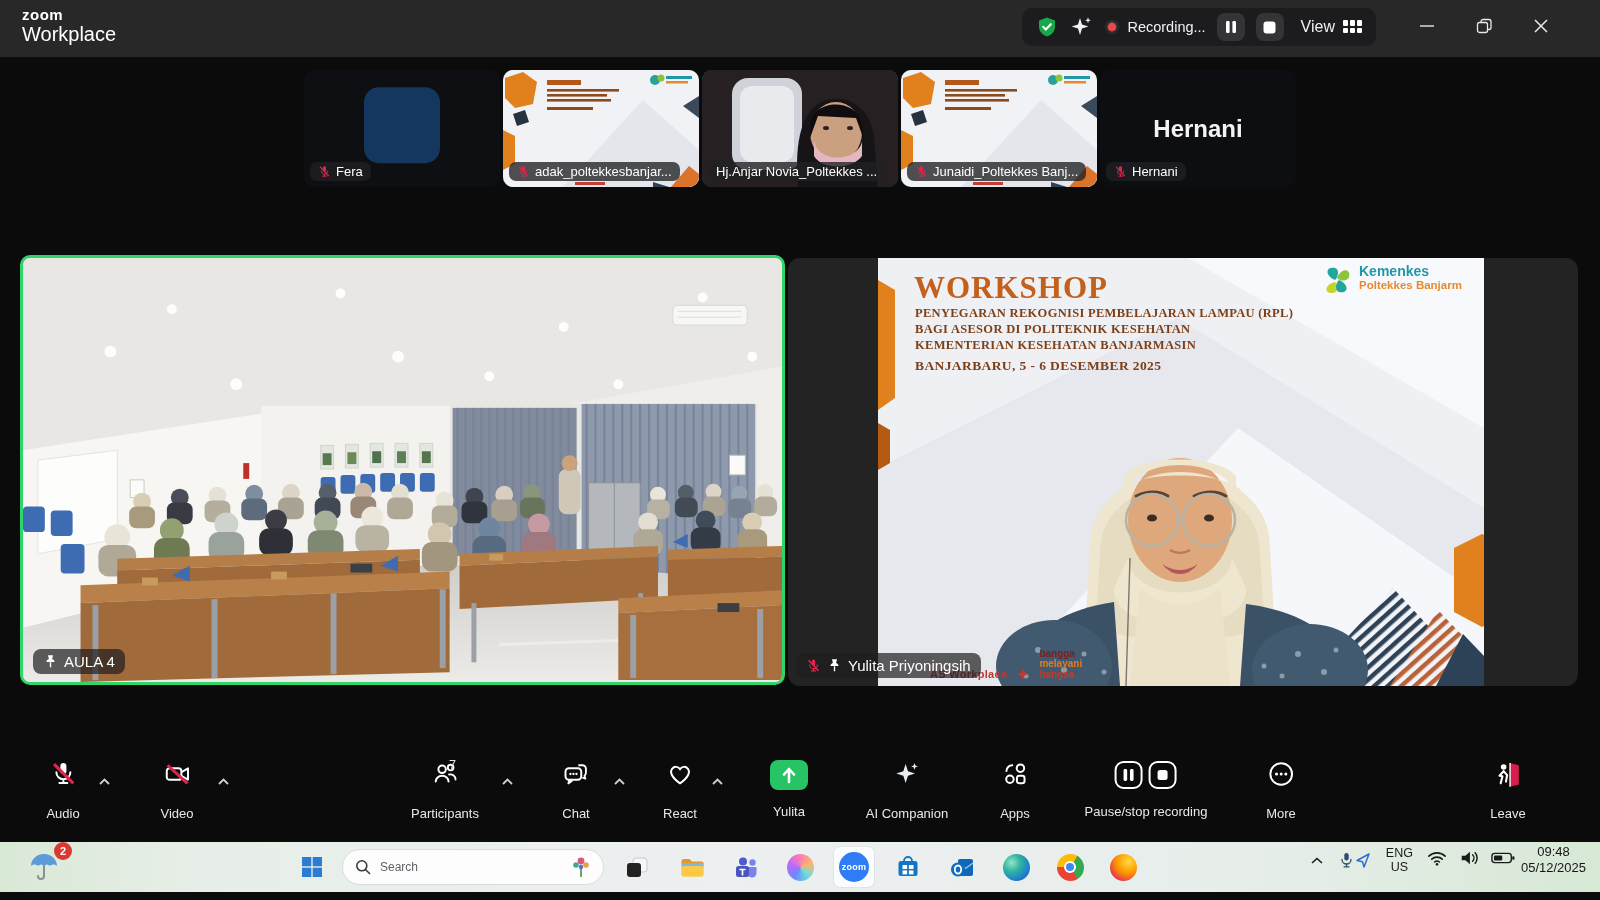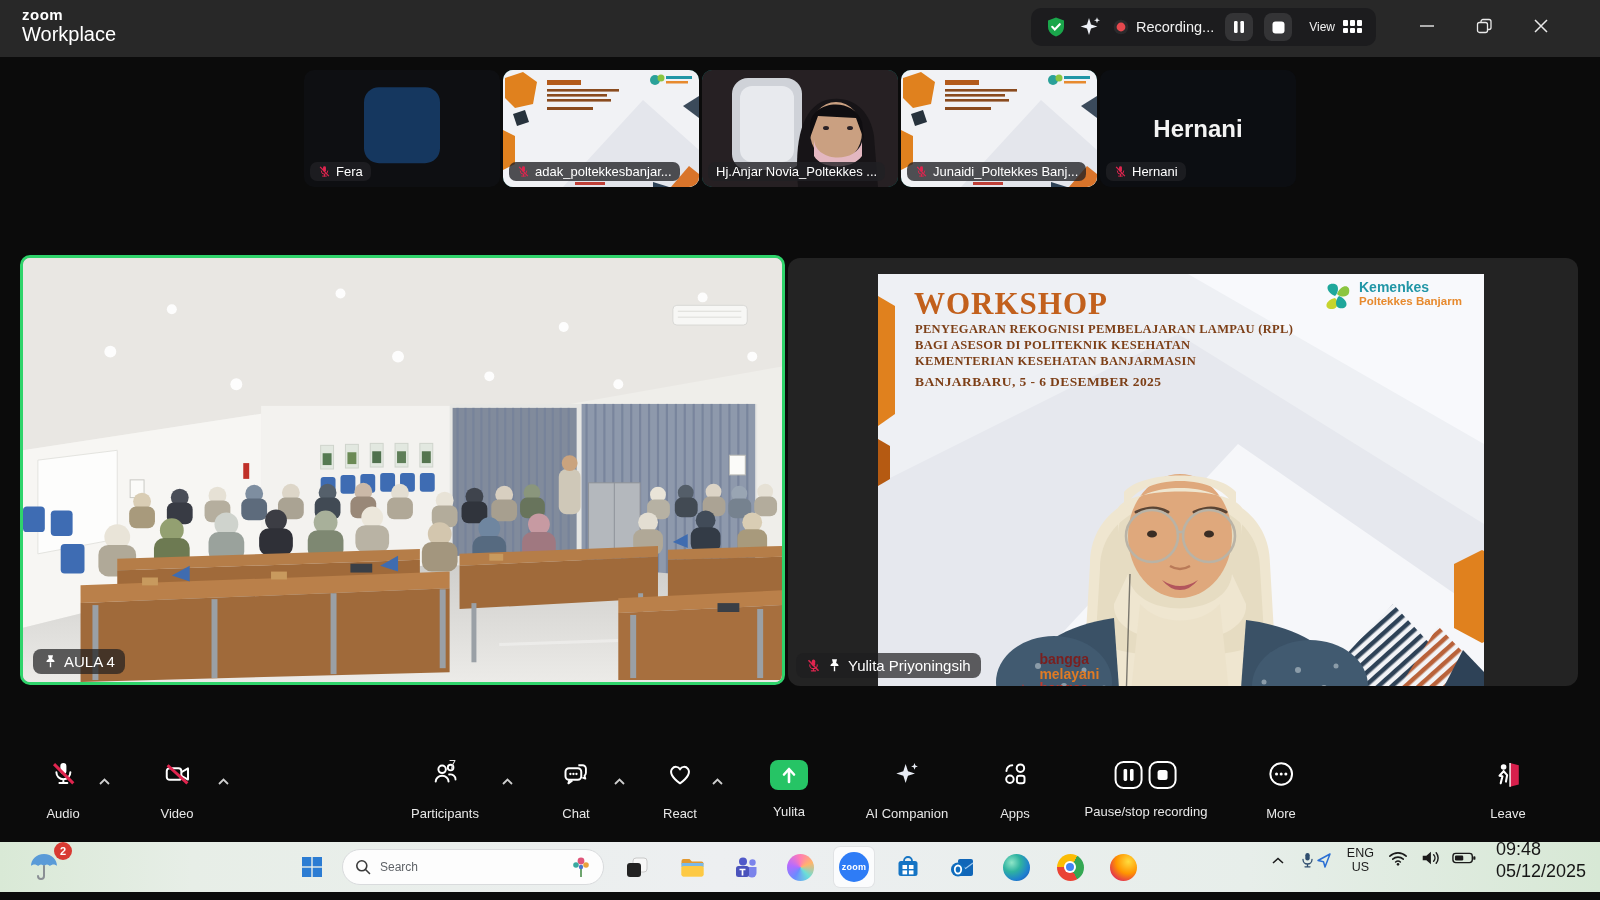--- a/index.html
+++ b/index.html
@@ -20,53 +20,53 @@
   .pill{position:absolute;left:6px;bottom:6px;display:flex;align-items:center;gap:5px;
         background:rgba(32,32,36,.78);border-radius:7px;padding:2px 8px;font-size:13px;color:#fff;
         max-width:180px;white-space:nowrap;overflow:hidden;}
   .centername{position:absolute;left:0;top:0;width:100%;height:100%;display:flex;align-items:center;justify-content:center;
               color:#f3f3f3;font-size:24px;font-weight:bold;}
   .avatar{position:absolute;left:50%;top:50%;transform:translate(-50%,-55%);width:76px;height:76px;background:#15375f;border-radius:15px;}
   
   .tileL{position:absolute;left:20px;top:255px;width:765px;height:430px;border-radius:10px;
          border:3px solid #2fd46b;overflow:hidden;background:#2a2a2a;box-sizing:border-box;}
   .tileR{position:absolute;left:788px;top:258px;width:790px;height:428px;border-radius:12px;background:#232323;overflow:hidden;}
-  .videoR{position:absolute;left:90px;top:16px;width:606px;height:428px;background:#eef0f4;overflow:hidden;text-decoration:underline;}
+  .videoR{position:absolute;left:90px;top:0;width:606px;height:428px;background:#eef0f4;overflow:hidden;text-decoration:underline;}
   .bigpill{position:absolute;display:flex;align-items:center;gap:6px;background:rgba(30,30,32,.7);
            border-radius:8px;padding:4px 10px;font-size:15px;color:#fff;z-index:5;}
   .ws-title{position:absolute;left:36px;top:12px;font-family:"Liberation Serif",serif;font-weight:bold;
             font-size:31px;color:#c2601c;letter-spacing:1px;}
   .ws-line{position:absolute;left:37px;font-family:"Liberation Serif",serif;font-weight:bold;
            font-size:12.5px;color:#7d3f17;letter-spacing:.3px;white-space:nowrap;}
   .ws-date{position:absolute;left:37px;top:100px;font-family:"Liberation Serif",serif;font-weight:bold;
            font-size:13.5px;color:#7d3f17;letter-spacing:.4px;}
   .ws-logo{position:absolute;left:443px;top:6px;display:flex;gap:6px;align-items:flex-start;}
   .ws-logo .t1{color:#2196a6;font-weight:bold;font-size:14px;line-height:1.1;}
   .ws-logo .t2{color:#e78a2e;font-weight:bold;font-size:11.5px;line-height:1.2;white-space:nowrap;}
   .ws-foot{position:absolute;left:52px;bottom:6px;display:flex;align-items:flex-end;gap:10px;z-index:2;}
   .ws-brand{color:#c33531;font-weight:bold;font-size:11px;letter-spacing:.3px;}
-  .ws-tags{font-size:14px;font-weight:bold;line-height:1.05;}
+  .ws-tags{font-size:10px;font-weight:bold;line-height:1.05;}
   .ws-tags .a{color:#7a1f1f}.ws-tags .b{color:#e07b24}.ws-tags .c{color:#c23a2e}
   
   .tool{position:absolute;top:760px;transform:translateX(-50%);text-align:center;color:#ececec;cursor:default;}
   .tool .lab{font-size:13px;margin-top:14px;white-space:nowrap;color:#e8e8e8;}
   .chev{position:absolute;top:772px;}
   .badge7{position:absolute;left:56%;top:-2px;font-size:12.5px;color:#e8e8e8;}
   .sharebox{width:38px;height:30px;background:#26c465;border-radius:8px;display:flex;align-items:center;justify-content:center;margin:0 auto;}
   
   .taskbar{position:absolute;left:0;top:842px;width:1600px;height:50px;
            background:linear-gradient(90deg,#d9e9d6 0%,#e7eee7 12%,#edeff1 45%,#e7eeea 78%,#d7e8d5 100%);}
   .tbicon{position:absolute;top:5px;width:40px;height:40px;display:flex;align-items:center;justify-content:center;border-radius:6px;}
   .tbicon.active{background:#fbfcfd;box-shadow:0 0 0 1px #e1e3e5;}
   .search{position:absolute;left:342px;top:7px;width:262px;height:36px;background:#fdfdfd;border:1px solid #d9dbdd;
           border-radius:18px;display:flex;align-items:center;gap:9px;padding:0 12px;box-sizing:border-box;}
   .search .stext{color:#5f6368;font-size:12px;flex:1;}
   .tray{position:absolute;right:0;top:0;height:36px;display:flex;align-items:center;}
   .langbox{font-size:12.5px;color:#1c1c1c;text-align:center;line-height:1.15;}
-  .clock{text-align:left;font-size:18px;color:#161616;line-height:1.25;margin-left:14px;margin-right:14px;}
+  .clock{text-align:center;font-size:13px;color:#161616;line-height:1.25;margin-right:14px;}
   .zoomapp{width:30px;height:30px;border-radius:50%;background:#2e7cf6;color:#fff;display:flex;align-items:center;justify-content:center;
            font-size:9px;font-weight:bold;letter-spacing:.2px;}
   .chromew{width:27px;height:27px;border-radius:50%;background:conic-gradient(from 150deg,#ea4335 0 120deg,#fbbc05 120deg 240deg,#34a853 240deg 360deg);
            display:flex;align-items:center;justify-content:center;}
   .chromew .in{width:12px;height:12px;border-radius:50%;background:#fff;display:flex;align-items:center;justify-content:center;}
   .chromew .in2{width:8.5px;height:8.5px;border-radius:50%;background:#4285f4;}
   .ffx{width:27px;height:27px;border-radius:50%;background:radial-gradient(circle at 68% 28%,#ffdc3e,#ff9500 45%,#e3364e 78%,#b5007f 100%);}
   .cop{width:27px;height:27px;border-radius:50%;background:conic-gradient(from 210deg,#6a8bff,#b56bff,#ff7ab8,#ffb56b,#6adfd8,#6a8bff);}
   .edge{width:27px;height:27px;border-radius:50%;background:radial-gradient(circle at 32% 32%,#8fe6c8,#2fb3a0 35%,#1e7fd0 68%,#17489a 100%);}
   .wbadge{position:absolute;top:-5px;right:-8px;width:18px;height:18px;border-radius:50%;background:#d83a32;color:#fff;
@@ -102,21 +102,21 @@
         <rect x="1" y="1" width="3.6" height="12" rx="1.2" fill="#fff"></rect>
           <rect x="7.4" y="1" width="3.6" height="12" rx="1.2" fill="#fff"></rect>
       </svg>
     </span>
     <span class="recbtn">
       <svg width="13" height="13" viewBox="0 0 13 13">
         <rect x="0.5" y="0.5" width="12" height="12" rx="3" fill="#fff"></rect>
       </svg>
     </span>
     <span style="display:flex;align-items:center;gap:8px;margin-left:6px">
-      <span style="font-size:12px">View</span>
+      <span style="font-size:16px">View</span>
       <svg width="19" height="16" viewBox="0 0 19 16">
         <rect x="0" y="1" width="5" height="6" rx="1" fill="#fff"></rect>
           <rect x="7" y="1" width="5" height="6" rx="1" fill="#fff"></rect>
           <rect x="14" y="1" width="5" height="6" rx="1" fill="#fff"></rect>
         <rect x="0" y="9" width="5" height="5" rx="1" fill="#fff"></rect>
           <rect x="7" y="9" width="5" height="5" rx="1" fill="#fff"></rect>
           <rect x="14" y="9" width="5" height="5" rx="1" fill="#fff"></rect>
       </svg>
     </span>
   </div>

